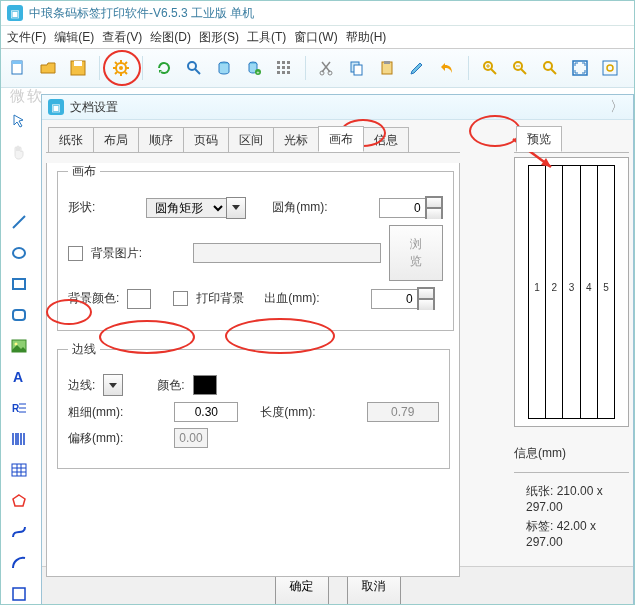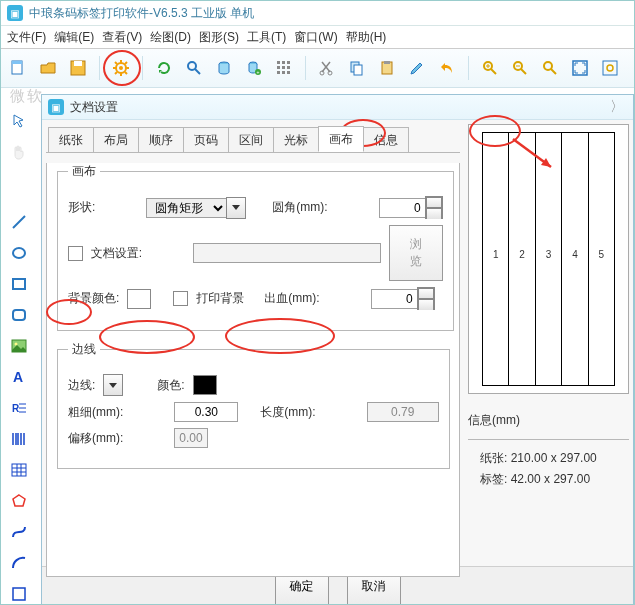--- a/index.html
+++ b/index.html
@@ -26,21 +26,21 @@
   
   .left-strip { position:absolute; left:2px; top:108px; width:32px; display:flex; flex-direction:column; gap:7px; align-items:center; }
   .left-strip .tool-btn { width:24px; height:24px; }
 
   
   .dialog { position: absolute; left: 40px; top: 93px; width: 593px; height: 510px; background: #f7f7f7; border: 1px solid #9cc3d6; box-sizing: border-box; }
   .dialog-header { display: flex; align-items: center; height: 24px; padding: 0 6px; background: linear-gradient(#f2fbff, #e7f5fc); border-bottom: 1px solid #cfe4ee; }
   .dialog-header .dlg-icon { width:16px; height:16px; margin-right:6px; background:#3bb3e0; border-radius:3px; color:#fff; display:flex; align-items:center; justify-content:center; font-size:10px;}
   .dialog-header .close { margin-left:auto; font-size:14px; color:#888; width:20px; text-align:center; }
 
-  .dialog-body { display:flex; height:calc(100% - 62px); }
+  .dialog-body { display:flex; height:calc(100% - 62px);gap:46px; }
   .left-pane { width:422px; box-sizing:border-box; }
   .right-pane { width:170px; box-sizing:border-box; padding:0 4px; }
 
   
   .tabs { display:flex; align-items:flex-end; height:28px; border-bottom:1px solid #b8b8b8; padding-left:2px; }
   .tab { padding:4px 10px 3px; border:1px solid #b8b8b8; border-bottom:none; background:#f4f4f4; margin-right:-1px; font-size:12px; cursor:pointer; }
   .tab.active { background:#fff; border-bottom:1px solid #fff; position:relative; z-index:2; }
   .tabs.right { height:28px; }
   .tabs-wrap { margin:4px 4px 0 4px; background:#fff; border:1px solid #b8b8b8; border-top:none; height:calc(100% - 32px); box-sizing:border-box; position:relative; }
   .left-pane .tabs { margin:4px 4px 0 4px; }
@@ -397,21 +397,21 @@
                       <div class="tri-up"></div>
                     </div>
                     <div>
                       <div class="tri-down"></div>
                     </div>
                   </div>
               </div>
             </div>
             <div class="row">
               <span class="checkbox"></span>
-              <label>文档设置:</label>
+              <label>背景图片:</label>
               <input type="text" style="width: 190px; text-align: left;" class="ro" readonly="" value="">
               <button class="btn disabled">浏览</button>
             </div>
             <div class="row">
               <label>背景颜色:</label>
               <div class="swatch"></div>
               <div style="width:6px"></div>
               <span class="checkbox"></span>
               <label>打印背景</label>
               <div style="width:4px"></div>
@@ -453,20 +453,23 @@
             <div class="row">
               <label>偏移(mm):</label>
               <input type="text" class="ro" readonly="" style="width: 34px; text-align: left;" value="0.00">
             </div>
           </fieldset>
 
         </div>
       </div>
 
       <div class="right-pane">
+        <div class="tabs right" style="margin-top:4px">
+          <div class="tab active">预览</div>
+        </div>
         <div class="preview">
           <div class="preview-inner">
             <div class="col">
                 <span>1</span>
               </div>
             <div class="col">
                 <span>2</span>
               </div>
             <div class="col">
                 <span>3</span>

